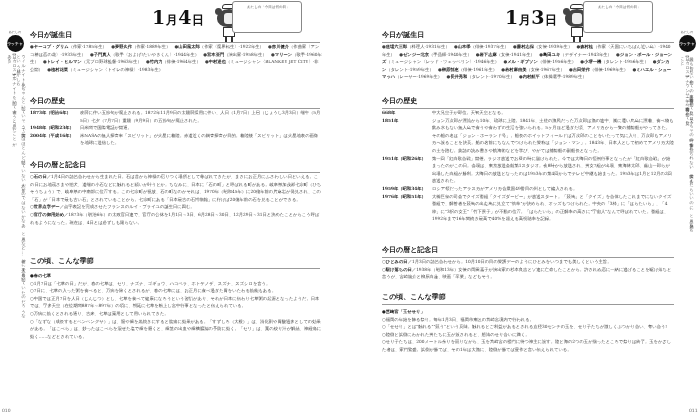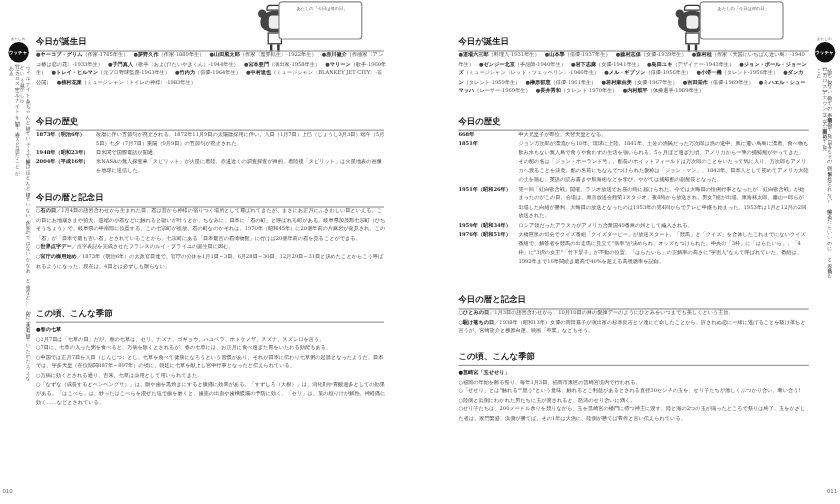--- a/index.html
+++ b/index.html
@@ -59,20 +59,21 @@
   .page-num { position: absolute; top: 408px; font-size: 4.5px; color: #666; font-family: "DejaVu Sans", sans-serif; }
   .left .page-num { left: 2px; }
   .right .page-num { left: 339px; }
 </style>
 </head>
 <body>
 
 <div class="spread">
 
   <div class="page left">
+    <div class="date-title"><span>1</span><span class="small">月</span><span>4</span><span class="small">日</span></div>
 
     <div class="mascot">
       <div class="ear l"></div>
         <div class="ear r"></div>
       <div class="hat"></div>
         <div class="head"></div>
         <div class="face"></div>
       <div class="body"></div>
         <div class="legs"></div>
     </div>
@@ -120,20 +121,21 @@
         <div>○<span>7日に、七草の入った粥を食べると、万病を除くとされるが、春の七草には、お正月に食べ過ぎた胃をいたわる効能もある。</span></div>
         <div>○<span>中国では正月7日を人日（じんじつ）とし、七草を食べて健康になろうという習慣があり、それが日本に伝わり七草粥の起源となったようだ。日本では、宇多天皇（在位期間887年～897年）の頃に、朝廷に七草を献上し宮中行事となったと伝えられている。</span></div>
         <div>○<span>万病に効くとされる通り、古来、七草は薬用として用いられてきた。</span></div>
         <div>○<span>「なずな（成長するとペンペングサ）」は、眼や歯を黒焼きにすると腹痛に効果がある。「すずしろ（大根）」は、消化剤や胃酸過多としての効果がある。「はこべら」は、炒ったはこべらを混ぜた塩で歯を磨くと、歯茎の出血や歯槽膿漏の予防に効く。「セリ」は、葉の絞り汁が解熱、神経痛に効く……などとされている。</span></div>
       </div>
 
     <div class="page-num">010</div>
   </div>
 
   <div class="page right">
+    <div class="date-title"><span>1</span><span class="small">月</span><span>3</span><span class="small">日</span></div>
 
     <div class="mascot">
       <div class="ear l"></div>
         <div class="ear r"></div>
       <div class="hat"></div>
         <div class="head"></div>
         <div class="face"></div>
       <div class="body"></div>
         <div class="legs"></div>
     </div>

